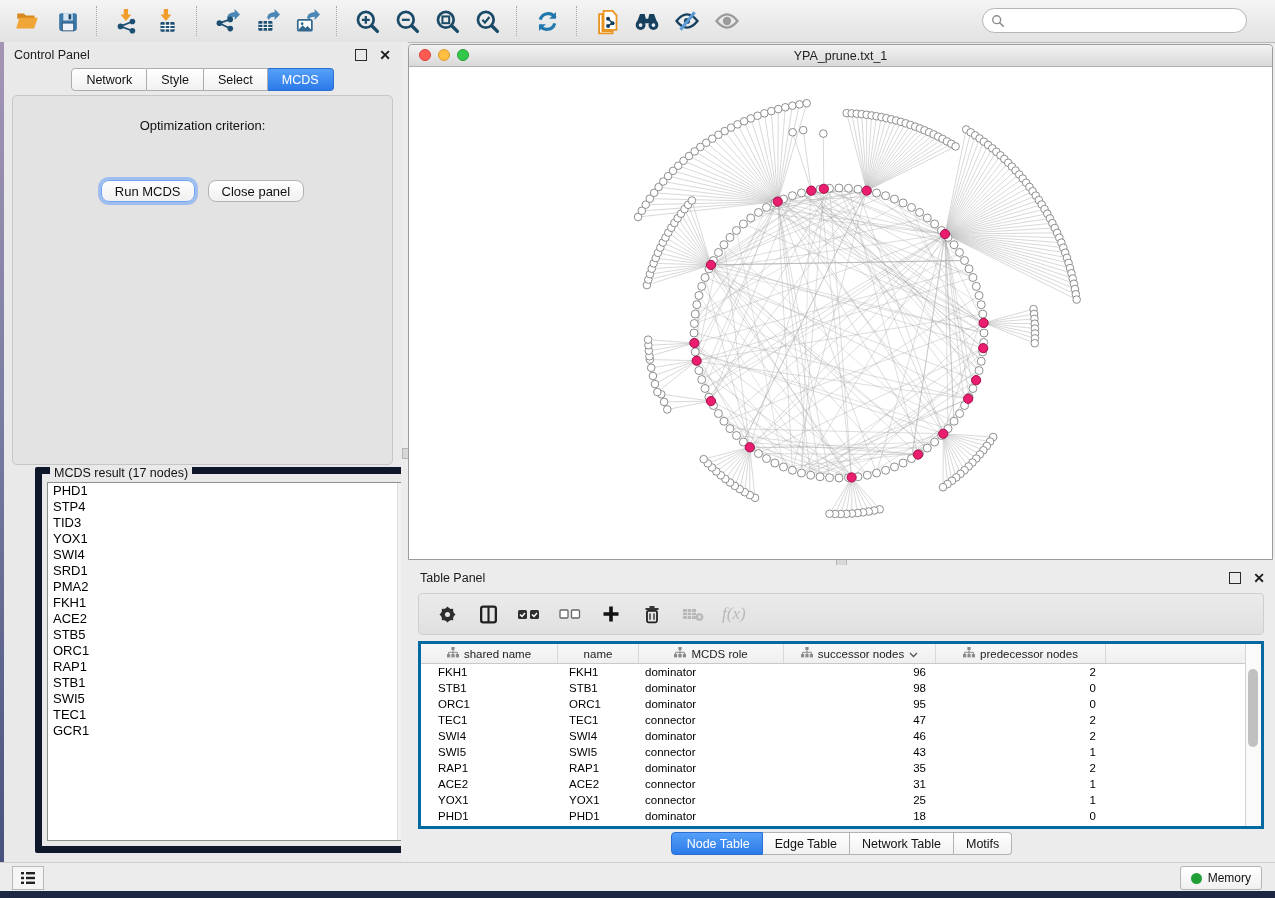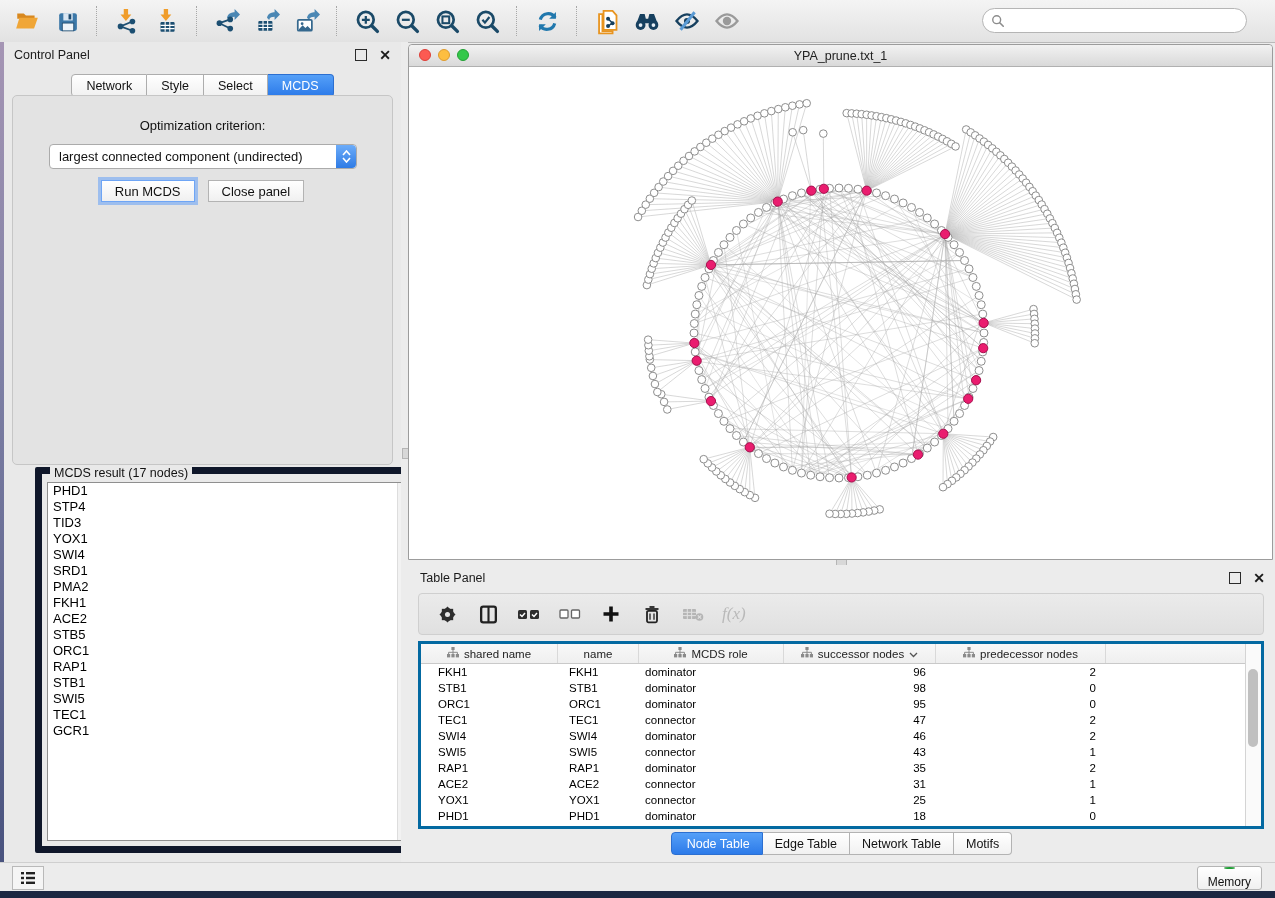--- a/index.html
+++ b/index.html
@@ -26,39 +26,39 @@
     display:flex;align-items:center;padding-left:8px;box-sizing:border-box;}
   .search-wrap input{border:none;outline:none;flex:1;font-size:12px;background:transparent;
     font-family:"Liberation Sans",sans-serif;}
 
   
   .control-panel{position:absolute;left:4px;top:42px;width:397px;height:820px;background:#e9e9e9;}
   .panel-titlebar{height:26px;display:flex;align-items:center;padding:0 10px;font-size:12.5px;color:#1a1a1a;}
   .panel-titlebar .spacer{flex:1;}
   .float-btn{width:10px;height:10px;border:1.6px solid #2b2b2b;margin-right:12px;background:transparent;}
   .close-x{font-size:14px;font-weight:bold;color:#1a1a1a;line-height:10px;}
-  .cp-tabs{display:flex;justify-content:center;margin-top:6px;}
+  .cp-tabs{display:flex;justify-content:center;}
   .cp-tab{height:21px;padding:0 14px;display:flex;align-items:center;font-size:12.5px;
     background:linear-gradient(#fff,#f1f1f1);border:1px solid #adadad;border-left:none;color:#111;}
   .cp-tab:first-child{border-left:1px solid #adadad;border-radius:4px 0 0 4px;}
   .cp-tab:last-child{border-radius:0 4px 4px 0;}
   .cp-tab.active{background:linear-gradient(#55a0f8,#2c7ae9);color:#fff;border-color:#2c6fd0;}
   .cp-card{position:absolute;left:8px;top:53px;width:379px;height:368px;
     background:#e3e3e3;border:1px solid #c6c6c6;border-radius:5px;}
   .opt-label{text-align:center;margin-top:22px;font-size:13px;color:#111;}
   .dropdown{position:absolute;left:36px;top:48px;width:306px;height:23px;background:#fff;
     border:1px solid #ababab;border-radius:4px;display:flex;align-items:center;}
   .dropdown .dd-text{flex:1;font-size:13px;padding-left:9px;color:#111;white-space:nowrap;}
   .dd-stepper{width:20px;height:23px;border-radius:0 4px 4px 0;
     background:linear-gradient(#6cacf9,#2e7be5);display:flex;flex-direction:column;
     align-items:center;justify-content:center;gap:1px;}
   .dd-stepper svg{display:block;}
   .cp-buttons{position:absolute;top:84px;left:0;width:100%;display:flex;justify-content:center;gap:13px;}
   .btn{height:22px;padding:0 13px;font-size:13px;color:#111;background:linear-gradient(#fff,#f0f0f0);
-    border:1px solid #b3b3b3;border-radius:0;display:flex;align-items:center;font-family:"Liberation Sans",sans-serif;}
+    border:1px solid #b3b3b3;border-radius:8px;display:flex;align-items:center;font-family:"Liberation Sans",sans-serif;}
   .btn.focused{box-shadow:0 0 0 3px rgba(110,165,245,.6);border-color:#6ea5f5;}
 
   .mcds-fieldset{position:absolute;left:10px;top:425px;width:375px;height:372px;
     border:7px solid #0f172a;border-radius:2px;margin-left:21px;}
   .mcds-legend{position:absolute;top:-8px;left:8px;background:#e9e9e9;padding:0 4px;font-size:12.5px;color:#111;}
   .mcds-list{position:absolute;left:5px;top:8px;right:5px;bottom:5px;background:#fff;
     border:1px solid #8f8f8f;overflow:hidden;}
   .mcds-item{font-size:13px;line-height:16px;padding-left:5px;color:#000;}
   .mcds-scroll{position:absolute;top:0;right:0;width:13px;height:100%;background:#f2f2f2;border-left:1px solid #ddd;}
 
@@ -103,21 +103,21 @@
     background:linear-gradient(#fff,#f1f1f1);border:1px solid #b3b3b3;border-left:none;}
   .tp-tab:first-child{border-left:1px solid #b3b3b3;border-radius:4px 0 0 4px;}
   .tp-tab:last-child{border-radius:0 4px 4px 0;}
   .tp-tab.active{background:linear-gradient(#55a0f8,#2c7ae9);color:#fff;border-color:#2c6fd0;padding-left:15px;}
 
   
   .statusbar{position:absolute;left:0;top:862px;width:1275px;height:28px;background:#ececec;border-top:1px solid #cfcfcf;}
   .status-left-btn{position:absolute;left:12px;top:3px;width:30px;height:22px;background:#f5f5f5;
     border:1px solid #b9b9b9;display:flex;align-items:center;justify-content:center;}
   .memory-btn{position:absolute;right:13px;top:3px;height:22px;background:linear-gradient(#fff,#f0f0f0);
-    border:1px solid #b5b5b5;border-radius:3px;display:flex;align-items:center;gap:6px;padding:0 10px;font-size:12px;color:#111;flex-direction:column;}
+    border:1px solid #b5b5b5;border-radius:3px;display:flex;align-items:center;gap:6px;padding:0 10px;font-size:12px;color:#111;}
   .mem-dot{width:11px;height:11px;border-radius:50%;background:#1e9e34;}
 </style>
 </head>
 <body>
 
 <div class="app">
 
   <div class="toolbar">
     <div class="tb-group">
       <div class="tb-btn">
@@ -281,31 +281,20 @@
       <span class="close-x">✕</span>
     </div>
     <div class="cp-tabs" id="cp-tabs">
         <div class="cp-tab">Network</div>
         <div class="cp-tab">Style</div>
         <div class="cp-tab">Select</div>
         <div class="cp-tab active">MCDS</div>
       </div>
     <div class="cp-card">
       <div class="opt-label">Optimization criterion:</div>
-      <div class="dropdown">
-        <span class="dd-text">largest connected component (undirected)</span>
-        <span class="dd-stepper">
-          <svg width="9" height="6" viewBox="0 0 9 6">
-              <path d="M1 5l3.5-4L8 5" fill="none" stroke="#fff" stroke-width="1.6"></path>
-            </svg>
-          <svg width="9" height="6" viewBox="0 0 9 6">
-              <path d="M1 1l3.5 4L8 1" fill="none" stroke="#fff" stroke-width="1.6"></path>
-            </svg>
-        </span>
-      </div>
       <div class="cp-buttons">
         <button class="btn focused">Run MCDS</button>
         <button class="btn">Close panel</button>
       </div>
     </div>
     <div class="mcds-fieldset">
       <div class="mcds-legend">MCDS result (17 nodes)</div>
       <div class="mcds-list" id="mcds-list">
         <div class="mcds-scroll"></div>
       <div class="mcds-item">PHD1</div>

